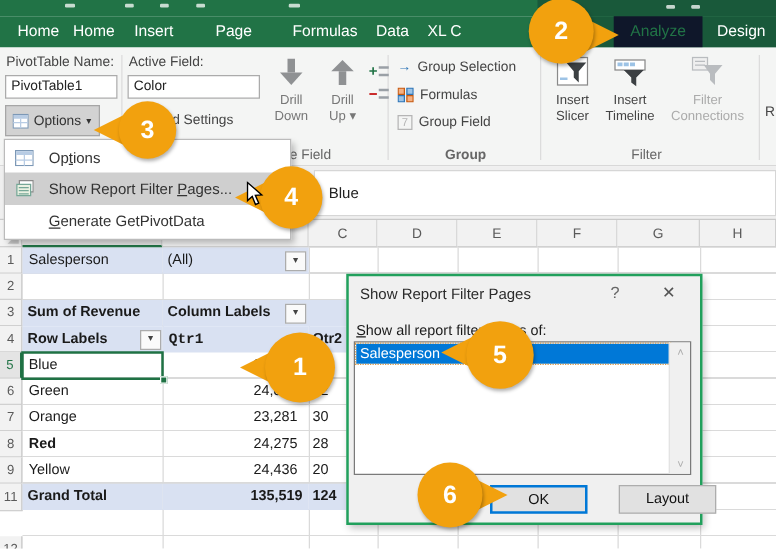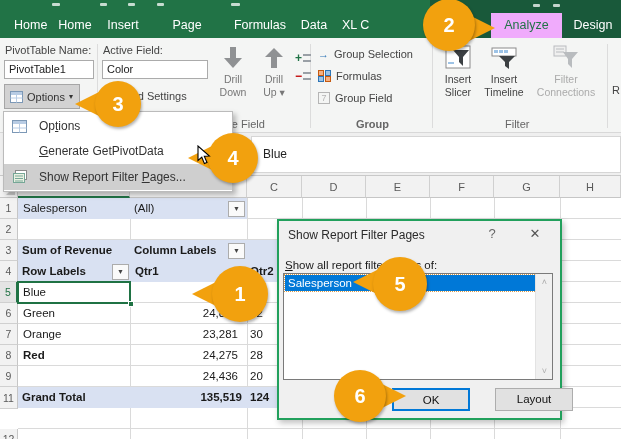--- a/index.html
+++ b/index.html
@@ -7,21 +7,21 @@
   #stage { position:relative; width:621px; height:439px; overflow:hidden; background:#fff; font-family:"Liberation Sans", sans-serif; }
   .abs { position:absolute; }
 
   
   .titlebar { left:0; top:0; width:621px; height:13px; background:#217346; }
   .titlebar-dark { left:430px; top:0; width:191px; height:13px; background:#19593A; }
   .qat-frag { height:3px; background:rgba(255,255,255,.75); border-radius:1px; }
   .tabrow { left:0; top:13px; width:621px; height:25px; background:#217346; }
   .tabrow-dark { left:430px; top:13px; width:191px; height:25px; background:#19593A; }
   .rtab { position:absolute; top:13px; height:25px; line-height:25px; color:#fff; font-size:12.5px; text-align:center; }
-  .rtab.active { background:#f0abfc; color:#217346; }
+  .rtab.active { background:#0f172a; color:#217346; }
 
   
   .ribbon { left:0; top:38px; width:621px; height:95px; background:#F4F5F4; border-bottom:1px solid #D8D8D8; }
   .rsep { position:absolute; top:44px; height:84px; width:1px; background:#DCDCDC; }
   .rlabel { position:absolute; top:118px; font-size:11px; color:#666; }
   .rtext { font-size:11px; color:#444; }
   .rinput { position:absolute; background:#fff; border:1px solid #ABABAB; font-size:11px; color:#222; padding:2px 4px; height:19px; }
   .bigbtn { position:absolute; width:42px; text-align:center; font-size:10.5px; color:#777; line-height:13px; }
   .graytxt { color:#ABABAB; }
   .smallbtn-row { position:absolute; font-size:11px; color:#444; display:flex; align-items:center; gap:5px; }
@@ -250,39 +250,40 @@
   <div class="pcell pblue" style="left:18px;top:198px;width:112px;padding-left:5px;">Salesperson</div>
   <div class="pcell pblue" style="left:130px;top:198px;width:117px;padding-left:4px;">(All)</div>
   <div class="dd-btn" style="left:228px;top:201px;">▼</div>
 
   <div class="pcell pblue pbold" style="left:18px;top:240px;width:112px;padding-left:4px;">Sum of Revenue</div>
   <div class="pcell pblue pbold" style="left:130px;top:240px;width:172px;padding-left:4px;">Column Labels</div>
   <div class="dd-btn" style="left:228px;top:243px;">▼</div>
 
   <div class="pcell pblue pbold" style="left:18px;top:261px;width:112px;padding-left:4px;">Row Labels</div>
   <div class="dd-btn" style="left:112px;top:264px;">▼</div>
-  <div class="pcell pblue pbold" style="left:130px;top:261px;width:117px;padding-left:5px;">Qtr1</div>
+  <div class="pcell pblue pbold" style="left:130px;top:261px;width:117px;padding-left:5px;font-family:Liberation Mono, monospace;">Qtr1</div>
   <div class="pcell pblue pbold" style="left:247px;top:261px;width:55px;padding-left:3px;">Qtr2</div>
 
   <div class="pcell" style="left:18px;top:282px;width:112px;padding-left:5px;">Blue</div>
   <div class="pcell num" style="left:130px;top:282px;width:113px;">38,707</div>
   <div class="pcell" style="left:247px;top:282px;width:55px;padding-left:3px;">22</div>
 
   <div class="pcell" style="left:18px;top:303px;width:112px;padding-left:5px;">Green</div>
   <div class="pcell num" style="left:130px;top:303px;width:113px;">24,819</div>
   <div class="pcell" style="left:247px;top:303px;width:55px;padding-left:3px;">22</div>
 
   <div class="pcell" style="left:18px;top:324px;width:112px;padding-left:5px;">Orange</div>
   <div class="pcell num" style="left:130px;top:324px;width:113px;">23,281</div>
   <div class="pcell" style="left:247px;top:324px;width:55px;padding-left:3px;">30</div>
 
   <div class="pcell" style="left:18px;top:345px;width:112px;padding-left:5px;font-weight:bold;">Red</div>
   <div class="pcell num" style="left:130px;top:345px;width:113px;">24,275</div>
   <div class="pcell" style="left:247px;top:345px;width:55px;padding-left:3px;">28</div>
 
+  <div class="pcell" style="left:18px;top:366px;width:112px;padding-left:5px;">Yellow</div>
   <div class="pcell num" style="left:130px;top:366px;width:113px;">24,436</div>
   <div class="pcell" style="left:247px;top:366px;width:55px;padding-left:3px;">20</div>
 
   <div class="pcell pblue pbold" style="left:18px;top:387px;width:112px;padding-left:4px;">Grand Total</div>
   <div class="pcell pblue pbold num" style="left:130px;top:387px;width:117px;">135,519</div>
   <div class="pcell pblue pbold" style="left:247px;top:387px;width:55px;padding-left:3px;">124</div>
 
   <div class="abs sel-box"></div>
   <div class="abs sel-handle"></div>
 
@@ -305,34 +306,34 @@
   <div class="abs menu">
     <div class="menu-item" style="top:1px;">
       <svg width="15" height="13" viewBox="0 0 15 13">
           <rect x="0.5" y="0.5" width="14" height="12" fill="#fff" stroke="#7C98B6"></rect>
           <rect x="1" y="1" width="13" height="3" fill="#B8CCE4"></rect>
           <line x1="0.5" y1="8" x2="14.5" y2="8" stroke="#B8CCE4"></line>
           <line x1="7.5" y1="4" x2="7.5" y2="12.5" stroke="#B8CCE4"></line>
         </svg>
       <span class="mi-text"><span>Op</span><span class="u">t</span><span>ions</span></span>
     </div>
-    <div class="menu-item">
-      <span style="width:15px;display:inline-block;"></span>
-      <span class="mi-text"><span class="u">G</span><span>enerate GetPivotData</span></span>
-    </div>
     <div class="menu-item hl">
       <svg width="15" height="14" viewBox="0 0 15 14">
           <rect x="3.5" y="0.5" width="11" height="9" fill="#fff" stroke="#8A8A8A"></rect>
           <rect x="1.5" y="3.5" width="11" height="9" fill="#EAF1E2" stroke="#76A797"></rect>
           <line x1="3" y1="6" x2="11" y2="6" stroke="#76A797"></line>
           <line x1="3" y1="8.5" x2="11" y2="8.5" stroke="#76A797"></line>
           <line x1="3" y1="11" x2="11" y2="11" stroke="#76A797"></line>
         </svg>
       <span class="mi-text"><span>Show Report Filter </span><span class="u">P</span><span>ages...</span></span>
     </div>
+    <div class="menu-item">
+      <span style="width:15px;display:inline-block;"></span>
+      <span class="mi-text"><span class="u">G</span><span>enerate GetPivotData</span></span>
+    </div>
   </div>
 
   <svg class="abs cursor" style="left:197px;top:145px;" width="15" height="21" viewBox="0 0 15 21">
     <path d="M1,1 L1,15.5 L4.8,12.2 L7.4,18.6 L10,17.5 L7.3,11.3 L12.4,11 Z" fill="#fff" stroke="#000" stroke-width="1.1"></path>
   </svg>
 
   <div class="callout" style="left:212px;top:266px;">
     <div class="co-tail left" style="left:-20px;top:15px;"></div>
     <div class="co-circle" style="width:56px;height:56px;line-height:56px;">1</div>
   </div>

